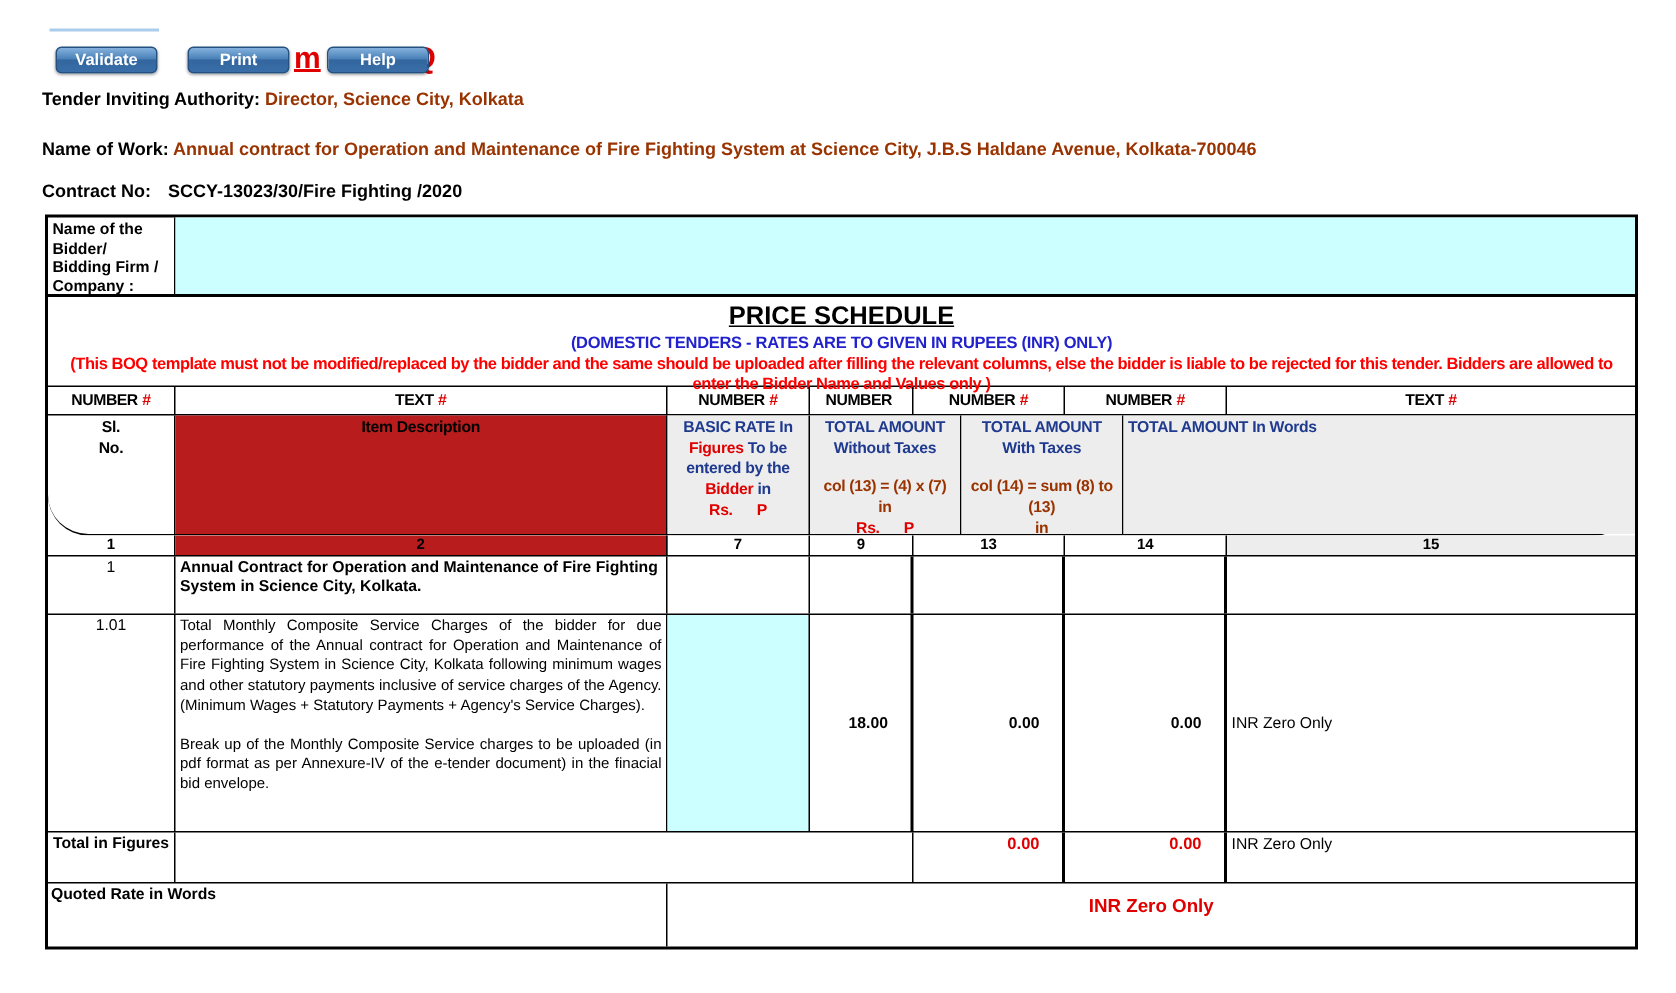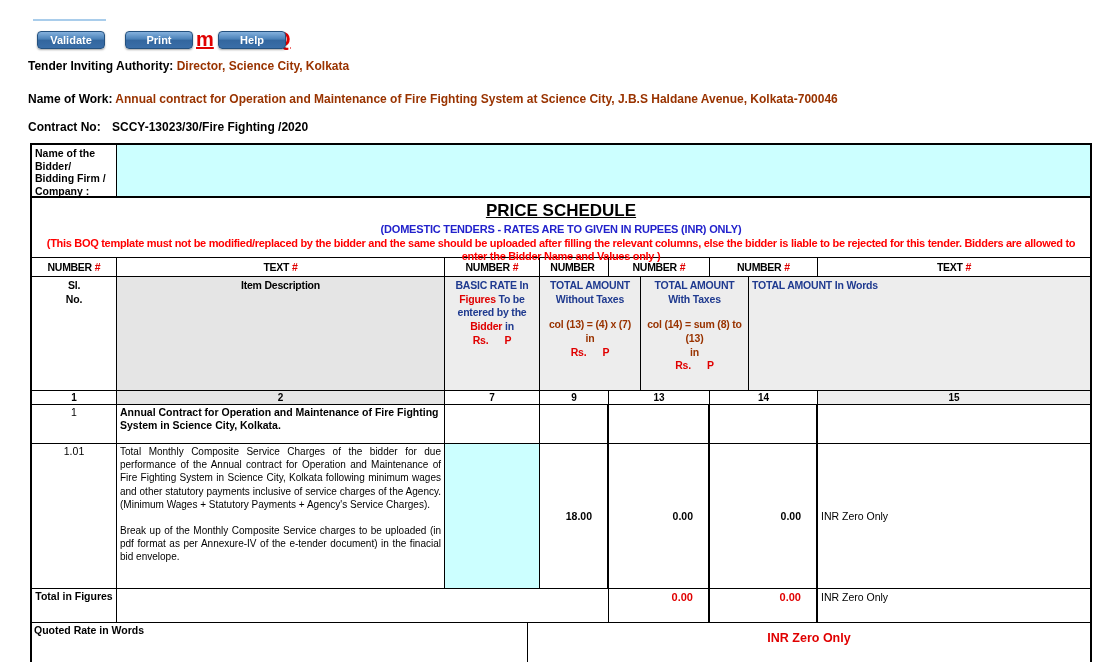--- a/index.html
+++ b/index.html
@@ -46,23 +46,23 @@
   .ps-sub { font-size:11px; font-weight:bold; color:#2222cc; margin-top:2px; letter-spacing:-0.2px; }
   .ps-notice { font-size:11px; font-weight:bold; color:#ff0000; margin-top:2px; line-height:1.22; letter-spacing:-0.3px; padding:0 2px; }
 
   
   .r-type { height:19px; }
   .r-type .cell { display:flex; align-items:center; justify-content:center;
                   font-size:10.5px; font-weight:bold; letter-spacing:-0.3px; }
   .hash { color:#e00000; margin-left:3px; }
 
   
-  .r-head { height:114px; }
+  .r-head { height:80px;border-radius:27px; }
   .r-head .cell { font-size:10.5px; font-weight:bold; text-align:center; padding-top:2px; letter-spacing:-0.2px; line-height:1.3; }
-  .hd-gray { background:#e5e5e5; }
+  .hd-gray { background:#b91c1c; }
   .hd-lgray { background:#ededed; }
   .navy { color:#1f3a8f; }
   .redtx { color:#e00000; }
   .brown { color:#993300; }
   .hd-words { text-align:left !important; padding-left:3px; }
   .rsgap { margin-left:16px; }
   .fspace { height:12px; }
 
   
   .r-index { height:14px; }
@@ -82,21 +82,21 @@
 
   
   .r-total { height:34px; }
   .r-total .lbl { font-size:10.5px; font-weight:bold; padding:1px 2px;text-align:center; }
   .r-total .numcell { align-items:flex-start; padding-top:2px; color:#e00000; font-size:11px; }
   .r-total .wordcell { align-items:flex-start; padding-top:2px; }
   .mergeA { width:492px; }
 
   
   .r-quoted { height:42px; }
-  .r-quoted .lbl { width:496px; font-size:10.5px; font-weight:bold; padding:1px 2px; }
+  .r-quoted .lbl { width:413px; font-size:10.5px; font-weight:bold; padding:1px 2px; }
   .r-quoted .qval { flex:1; text-align:center; padding-top:8px; color:#e00000; font-weight:bold; font-size:12.5px; }
 </style>
 </head>
 <body>
 
 <div class="page">
 
   <div class="top-line"></div>
   <span class="frag frag-m">m</span>
   <span class="frag frag-q">Q</span>

